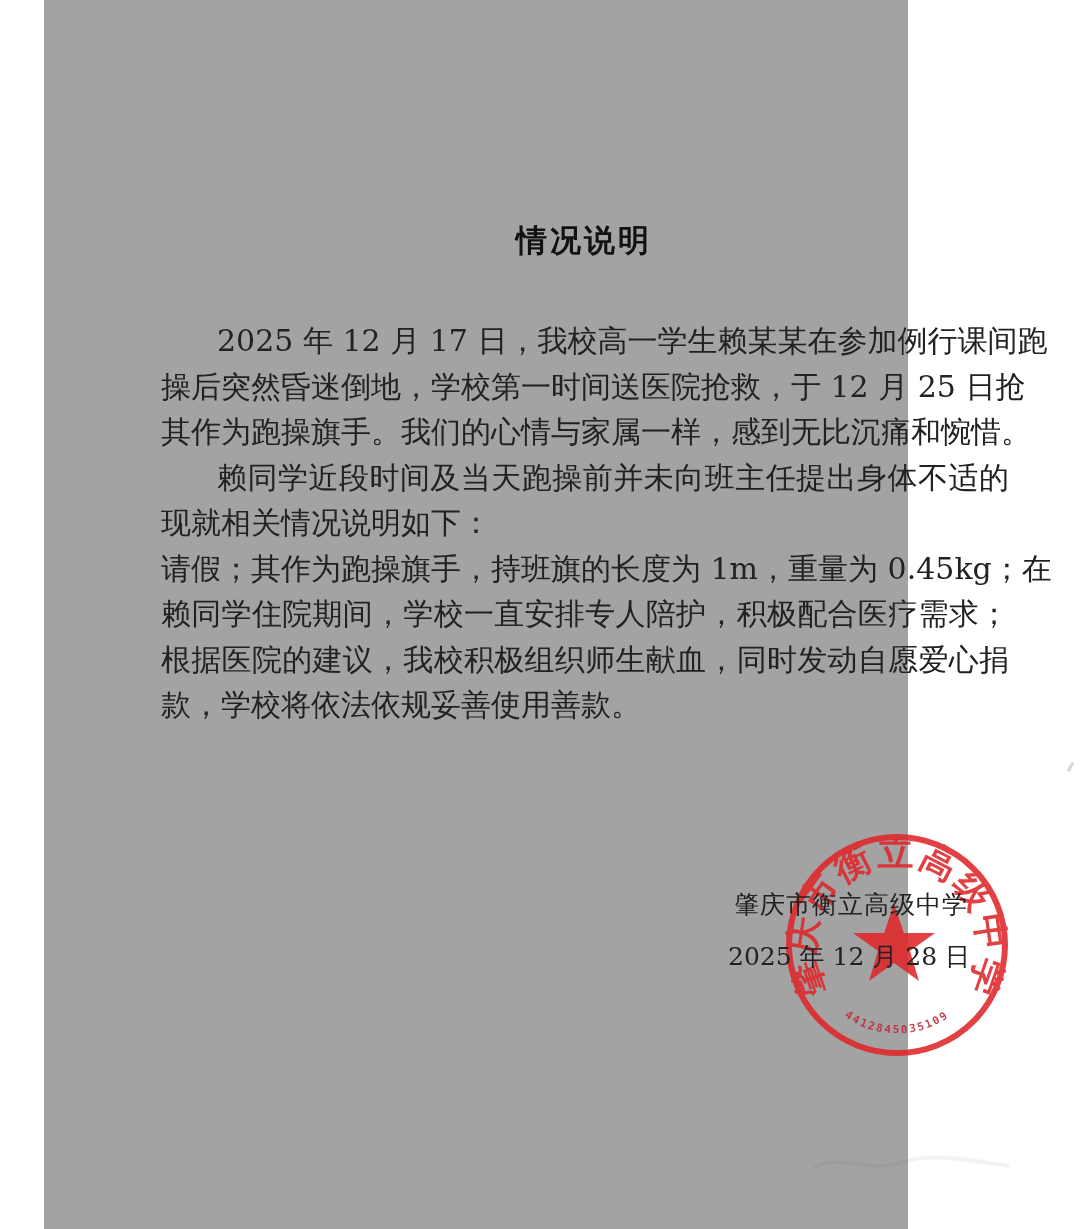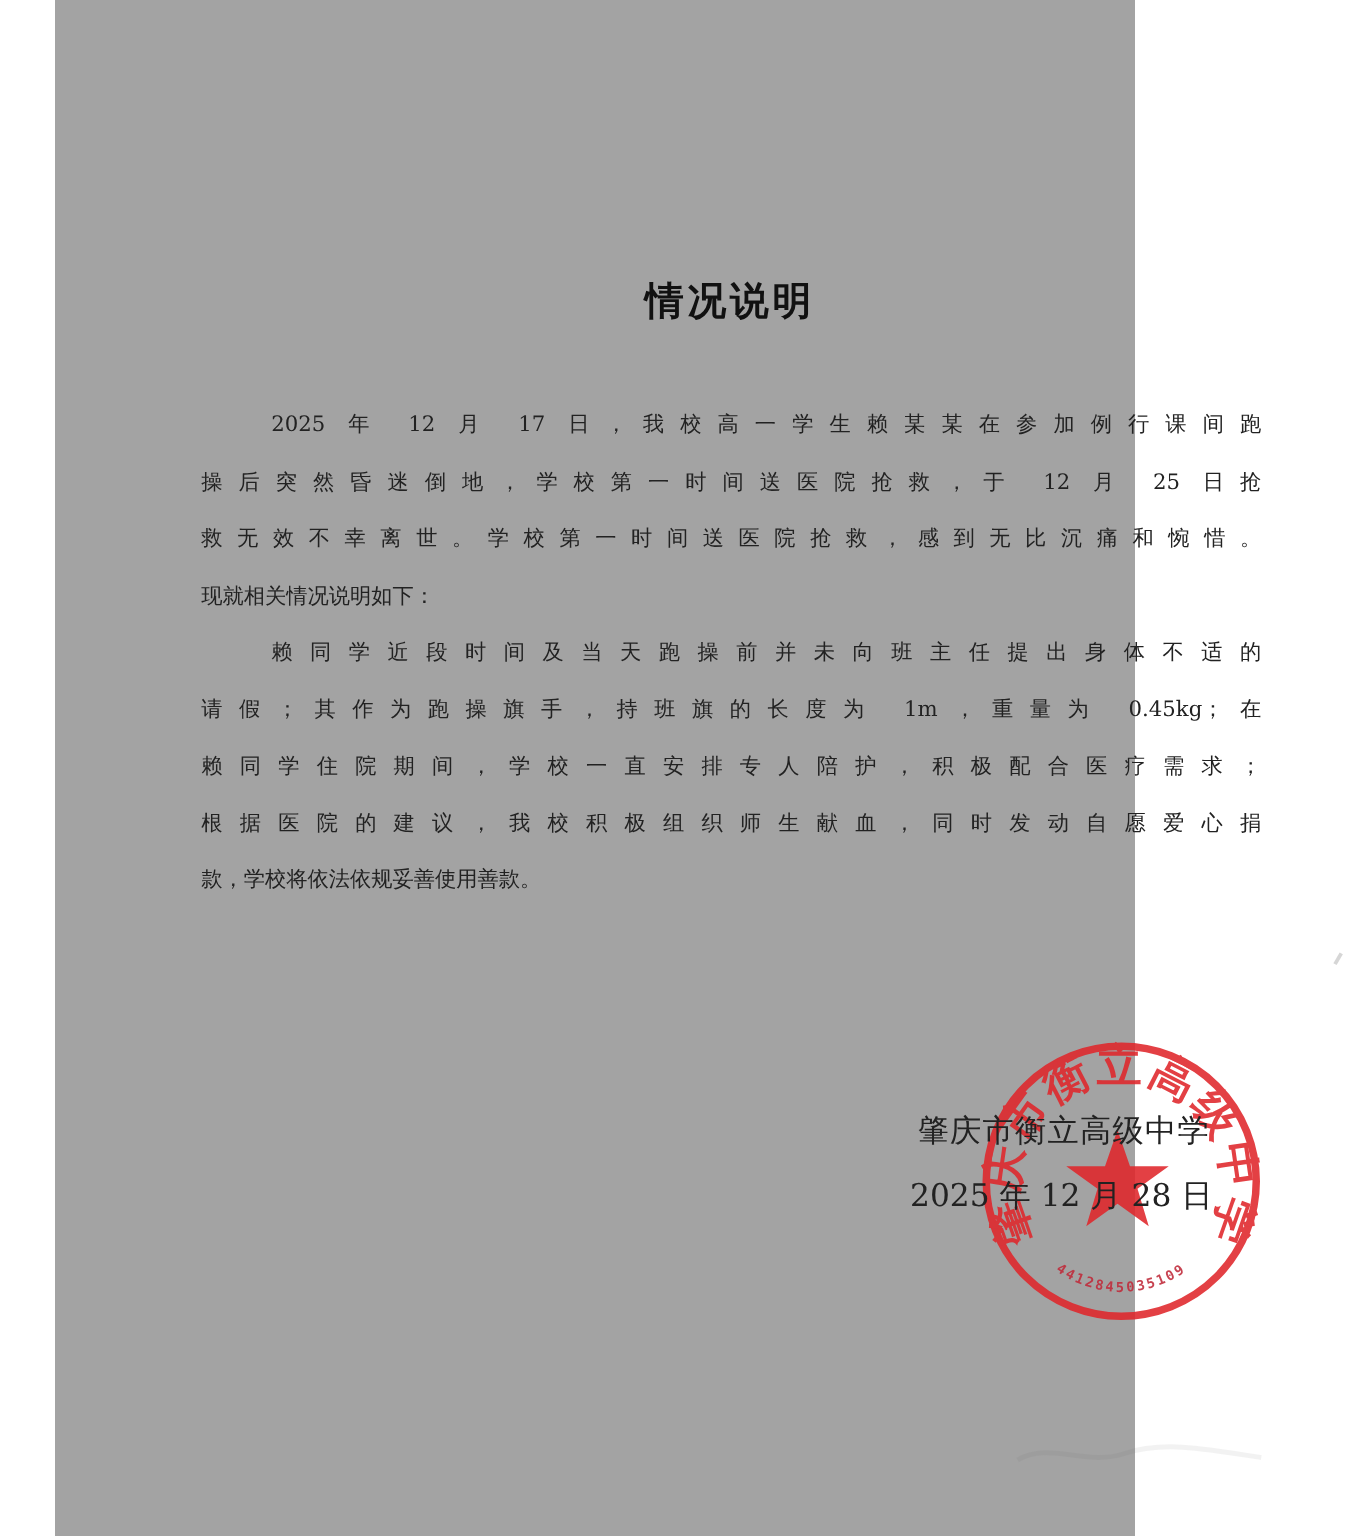--- a/index.html
+++ b/index.html
@@ -32,21 +32,21 @@
       font-weight: bold;
       font-size: 31px;
       letter-spacing: 3px;
       color: #111;
     }
     .body-text {
       position: absolute;
       left: 117px;
       top: 318px;
       width: 848px;
-      font-size: 17px;
+      font-size: 30px;
       line-height: 45.5px;
       color: #222;
     }
     .body-text .line {
       display: block;
       white-space: nowrap;
       text-align: justify;
       text-align-last: justify;
       height: 45.5px;
     }
@@ -105,24 +105,24 @@
 <body>
 
 <div class="page">
 
   <div class="title">情况说明</div>
 
   <div class="body-text">
 
     <span class="line indent">2025 年 12 月 17 日，我校高一学生赖某某在参加例行课间跑</span>
     <span class="line">操后突然昏迷倒地，学校第一时间送医院抢救，于 12 月 25 日抢</span>
-    <span class="line">救无效不幸离世。学校第一时间送医院抢救，感到无比沉痛和惋惜。</span>
+    <span class="line">其作为跑操旗手。我们的心情与家属一样，感到无比沉痛和惋惜。</span>
+    <span class="line indent">赖同学近段时间及当天跑操前并未向班主任提出身体不适的</span>
+
     <span class="line last">现就相关情况说明如下：</span>
-
-    <span class="line indent">赖同学近段时间及当天跑操前并未向班主任提出身体不适的</span>
     <span class="line">请假；其作为跑操旗手，持班旗的长度为 1m，重量为 0.45kg；在</span>
     <span class="line">赖同学住院期间，学校一直安排专人陪护，积极配合医疗需求；</span>
     <span class="line">根据医院的建议，我校积极组织师生献血，同时发动自愿爱心捐</span>
     <span class="line last">款，学校将依法依规妥善使用善款。</span>
 
   </div>
 
   <svg class="stamp" viewBox="0 0 230 230" xmlns="http://www.w3.org/2000/svg">
     <defs>
       <path id="sealTextArc" d="M 40 150 A 82 82 0 1 1 190 150" fill="none"></path>

